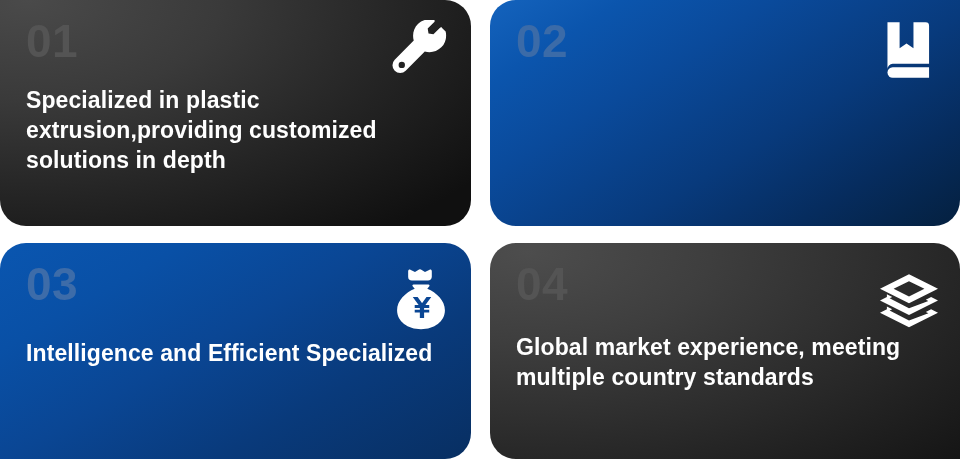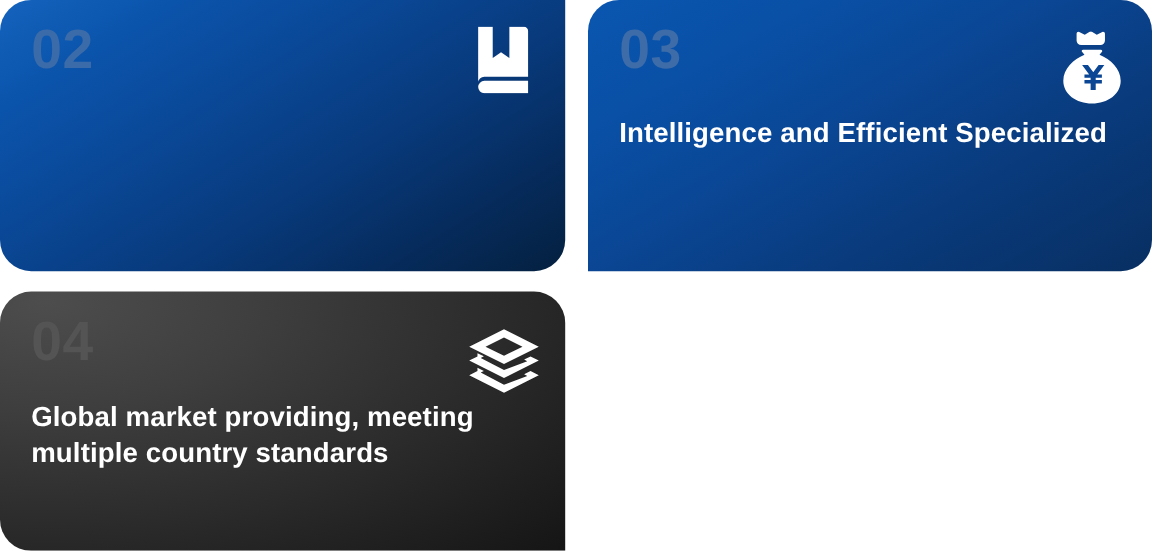--- a/index.html
+++ b/index.html
@@ -102,20 +102,29 @@
   .card--c4 .card__icon { right: 20px; top: 30px; width: 62px; height: 58px; }
   .card--c2 .card__icon { right: 24px; top: 22px; width: 52px; height: 56px; }
 
   .card__icon svg { width: 100%; height: 100%; display: block; }
 </style>
 </head>
 <body>
 
 <div class="feature-grid">
 
+  <div class="card card--c1">
+    <div class="card__num">01</div>
+    <div class="card__icon">
+      <svg viewBox="0 0 64 64" xmlns="http://www.w3.org/2000/svg" aria-hidden="true">
+        <path fill="#ffffff" d="M56.6 9.2a1.5 1.5 0 0 0-2.5-.7l-7.3 7.3-5.4-0.9-0.9-5.4 7.3-7.3a1.5 1.5 0 0 0-0.7-2.5c-6.2-1.5-12.8 0.2-17.4 4.8-4.9 4.9-6.4 11.9-4.6 18.2L4.1 43.8a8.6 8.6 0 0 0 0 12.1 8.6 8.6 0 0 0 12.1 0l21.1-21.1c6.3 1.8 13.3 0.3 18.2-4.6 4.6-4.6 6.3-11.2 4.8-17.4zM11.9 53.1a3.5 3.5 0 1 1 0-7 3.5 3.5 0 0 1 0 7z"></path>
+      </svg>
+    </div>
+    <h3 class="card__title">Specialized in plastic extrusion,providing customized solutions in depth</h3>
+  </div>
 
   <div class="card card--c2">
     <div class="card__num">02</div>
     <div class="card__icon">
       <svg viewBox="0 0 60 64" xmlns="http://www.w3.org/2000/svg" aria-hidden="true">
         <path fill="#ffffff" d="M4 0h14v30l8-5.5 8 5.5V0h14a4 4 0 0 1 4 4v44H10a6 6 0 0 0-6 6V0z"></path>
         <path fill="#ffffff" d="M10 52h42v12H10a6 6 0 0 1 0-12z"></path>
       </svg>
     </div>
   </div>
@@ -134,16 +143,16 @@
 
   <div class="card card--c4">
     <div class="card__num">04</div>
     <div class="card__icon">
       <svg viewBox="0 0 68 64" xmlns="http://www.w3.org/2000/svg" aria-hidden="true">
         <path fill="#ffffff" d="M34 1.5 66 17.5 34 33.5 2 17.5 34 1.5zm0 7.6L17 17.5l17 8.4 17-8.4L34 9.1z"></path>
         <path fill="#ffffff" d="M9.6 27.7 2 31.5l32 16 32-16-7.6-3.8-5.9 2.9 2.9 1.5L34 40.2 12.6 29.1l2.9-1.5-5.9-2.9z" transform="translate(0,-1.2)"></path>
         <path fill="#ffffff" d="M9.6 41.2 2 45l32 16 32-16-7.6-3.8-5.9 2.9 2.9 1.5L34 53.7 12.6 42.6l2.9-1.5-5.9-2.9z" transform="translate(0,-1.2)"></path>
       </svg>
     </div>
-    <h3 class="card__title">Global market providing, meeting multiple country standards</h3>
+    <h3 class="card__title">Global market experience, meeting multiple country standards</h3>
   </div>
 
 </div>
 
 </body></html>

